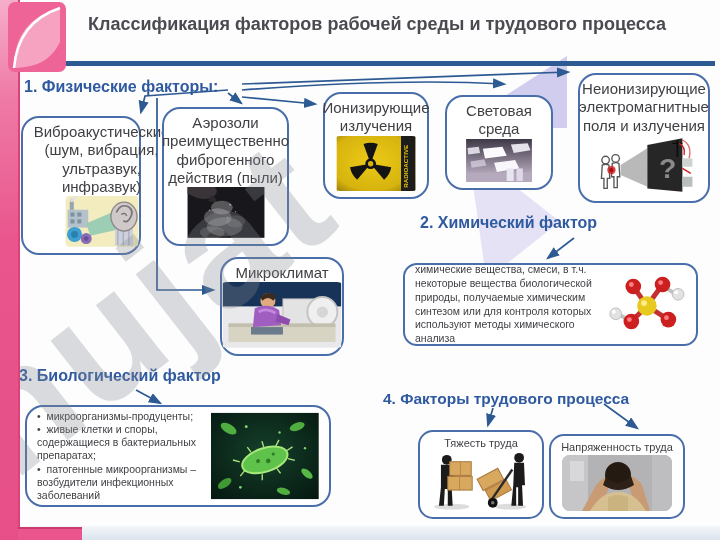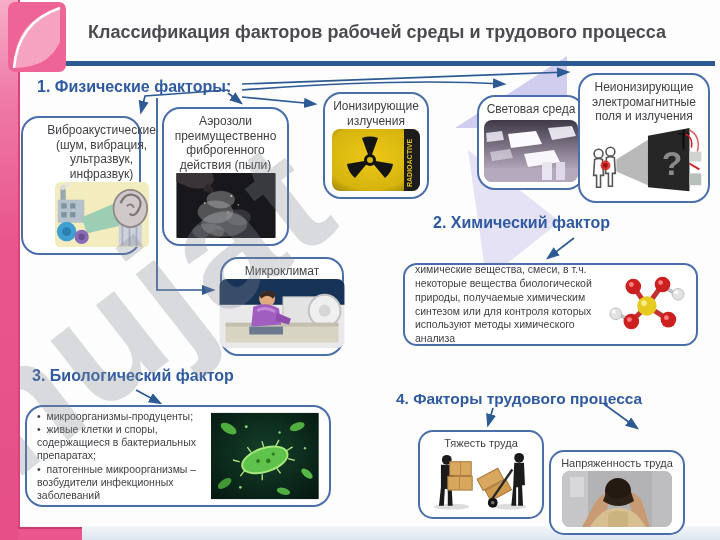--- a/index.html
+++ b/index.html
@@ -9,36 +9,36 @@
       background:linear-gradient(#f4f7fa,#dbe4ee);z-index:0;}
   
   .left-bar{position:absolute;left:0;top:0;width:18px;height:540px;z-index:6;
       background:linear-gradient(180deg,#f6aec9 0%,#ef7aa6 18%,#e9558c 45%,#e64f88 100%);
       border-right:2px solid #d84379;}
   .corner-decor{position:absolute;left:8px;top:2px;width:58px;height:70px;z-index:7;}
   .bottom-stub{position:absolute;left:18px;top:527px;width:64px;height:13px;background:#e9558c;z-index:6;
       border-top:2px solid #c93a6f;}
   
   .title{position:absolute;left:88px;top:12px;width:615px;font-size:18px;font-weight:bold;
-      color:#4a4a50;line-height:1.35;z-index:2;margin-top:8px;}
+      color:#4a4a50;line-height:1.35;z-index:2;}
   .divider{position:absolute;left:55px;top:61px;width:660px;height:5px;background:#2d5a93;z-index:2;}
   
   .watermark{position:absolute;left:-10px;top:130px;width:620px;z-index:5;pointer-events:none;
       font-size:168px;font-weight:800;letter-spacing:4px;color:rgba(135,140,146,0.30);
       transform:rotate(-38deg);transform-origin:300px 220px;white-space:nowrap;}
   .tri{position:absolute;z-index:1;background:rgba(156,146,222,0.45);}
   .tri1{left:455px;top:56px;width:112px;height:72px;clip-path:polygon(100% 0,0 100%,100% 100%);}
   .tri2{left:468px;top:150px;width:92px;height:130px;clip-path:polygon(0 0,100% 55%,20% 100%);opacity:.55;}
   
-  .sec-h{position:absolute;color:#2f5aa0;font-weight:bold;z-index:2;white-space:nowrap;margin-left:13px;}
+  .sec-h{position:absolute;color:#2f5aa0;font-weight:bold;z-index:2;white-space:nowrap;}
   
   .pbox{position:absolute;background:#fff;border:2px solid #4a6ea9;border-radius:18px;z-index:2;
       display:flex;flex-direction:column;align-items:center;justify-content:flex-start;
       box-sizing:border-box;padding:5px 4px 6px;}
-  .pbox-label{font-size:12px;color:#3f3f44;text-align:center;line-height:1.22;}
+  .pbox-label{font-size:15px;color:#3f3f44;text-align:center;line-height:1.22;}
   .pbox-img{margin-top:auto;border-radius:8px;display:block;}
   
   .wbox{position:absolute;background:#fff;border:2px solid #4a6ea9;border-radius:14px;z-index:2;
       box-sizing:border-box;display:flex;align-items:center;gap:0;padding:6px 10px;}
   .wtext{font-size:10.5px;color:#3f3f44;line-height:1.32;}
   .bullets{display:flex;flex-direction:column;}
   .bullet{font-size:10.5px;color:#3f3f44;line-height:1.25;}
   .bullet::before{content:"•\00a0\00a0";}
   .overlay{position:absolute;left:0;top:0;z-index:4;pointer-events:none;}
 </style>
@@ -132,21 +132,21 @@
         <path d="M0 0 L-8 -22 A23 23 0 0 1 8 -22 Z" fill="#141414" transform="rotate(120)"></path>
         <path d="M0 0 L-8 -22 A23 23 0 0 1 8 -22 Z" fill="#141414" transform="rotate(240)"></path>
         <circle r="6" fill="#141414"></circle>
           <circle r="3" fill="#d7b40e"></circle>
       </g>
       <rect x="72" y="0" width="16" height="62" fill="#1c1c1c"></rect>
       <text x="80" y="58" font-size="7" fill="#e6c414" font-weight="bold" transform="rotate(-90 80 58)">RADIOACTIVE</text>
     </svg>
   </div>
 
-  <div class="pbox" style="left:445px;top:95px;width:108px;height:95px;margin-left:32px;">
+  <div class="pbox" style="left:445px;top:95px;width:108px;height:95px;">
     <div class="pbox-label">Световая среда</div>
     <svg class="pbox-img" width="94" height="62" viewBox="0 0 94 62">
       <defs>
         <linearGradient id="ceil" x1="0" y1="0" x2="0" y2="1">
           <stop offset="0%" stop-color="#3e3847"></stop>
             <stop offset="55%" stop-color="#8e8496"></stop>
             <stop offset="100%" stop-color="#cfc3d4"></stop>
         </linearGradient>
       </defs>
       <rect width="94" height="62" fill="url(#ceil)"></rect>
@@ -297,21 +297,21 @@
       <g transform="rotate(-28 70 34)">
         <rect x="56" y="22" width="24" height="13" fill="#d9a85f" stroke="#a8763a"></rect>
         <rect x="58" y="36" width="24" height="12" fill="#cf9a4e" stroke="#a8763a"></rect>
       </g>
       <line x1="88" y1="20" x2="66" y2="52" stroke="#2a2a2a" stroke-width="2.5"></line>
       <circle cx="68" cy="54" r="5" fill="#111"></circle>
         <circle cx="68" cy="54" r="1.8" fill="#777"></circle>
     </svg>
   </div>
 
-  <div class="pbox" style="left:549px;top:434px;width:136px;height:85px;border-radius:15px;margin-top:16px;">
+  <div class="pbox" style="left:549px;top:434px;width:136px;height:85px;border-radius:15px;">
     <div class="pbox-label" style="font-size:11px;">Напряженность труда</div>
     <svg class="pbox-img" width="110" height="56" viewBox="0 0 110 56">
       <rect width="110" height="56" fill="#b3b3b5"></rect>
       <rect x="0" y="0" width="26" height="56" fill="#c6c6c8"></rect>
       <rect x="8" y="6" width="14" height="20" fill="#d8d8da"></rect>
       <rect x="90" y="0" width="20" height="56" fill="#bebec0"></rect>
       <path d="M20 56 L34 30 Q42 20 50 22 L46 34 L40 56 Z" fill="#c99b74"></path>
       <path d="M88 56 L80 30 Q72 18 62 22 L68 34 L74 56 Z" fill="#c99b74"></path>
       <circle cx="56" cy="20" r="13" fill="#241a12"></circle>
       <path d="M44 22 Q56 34 69 21 L72 30 Q56 40 41 30 Z" fill="#2e2218"></path>

